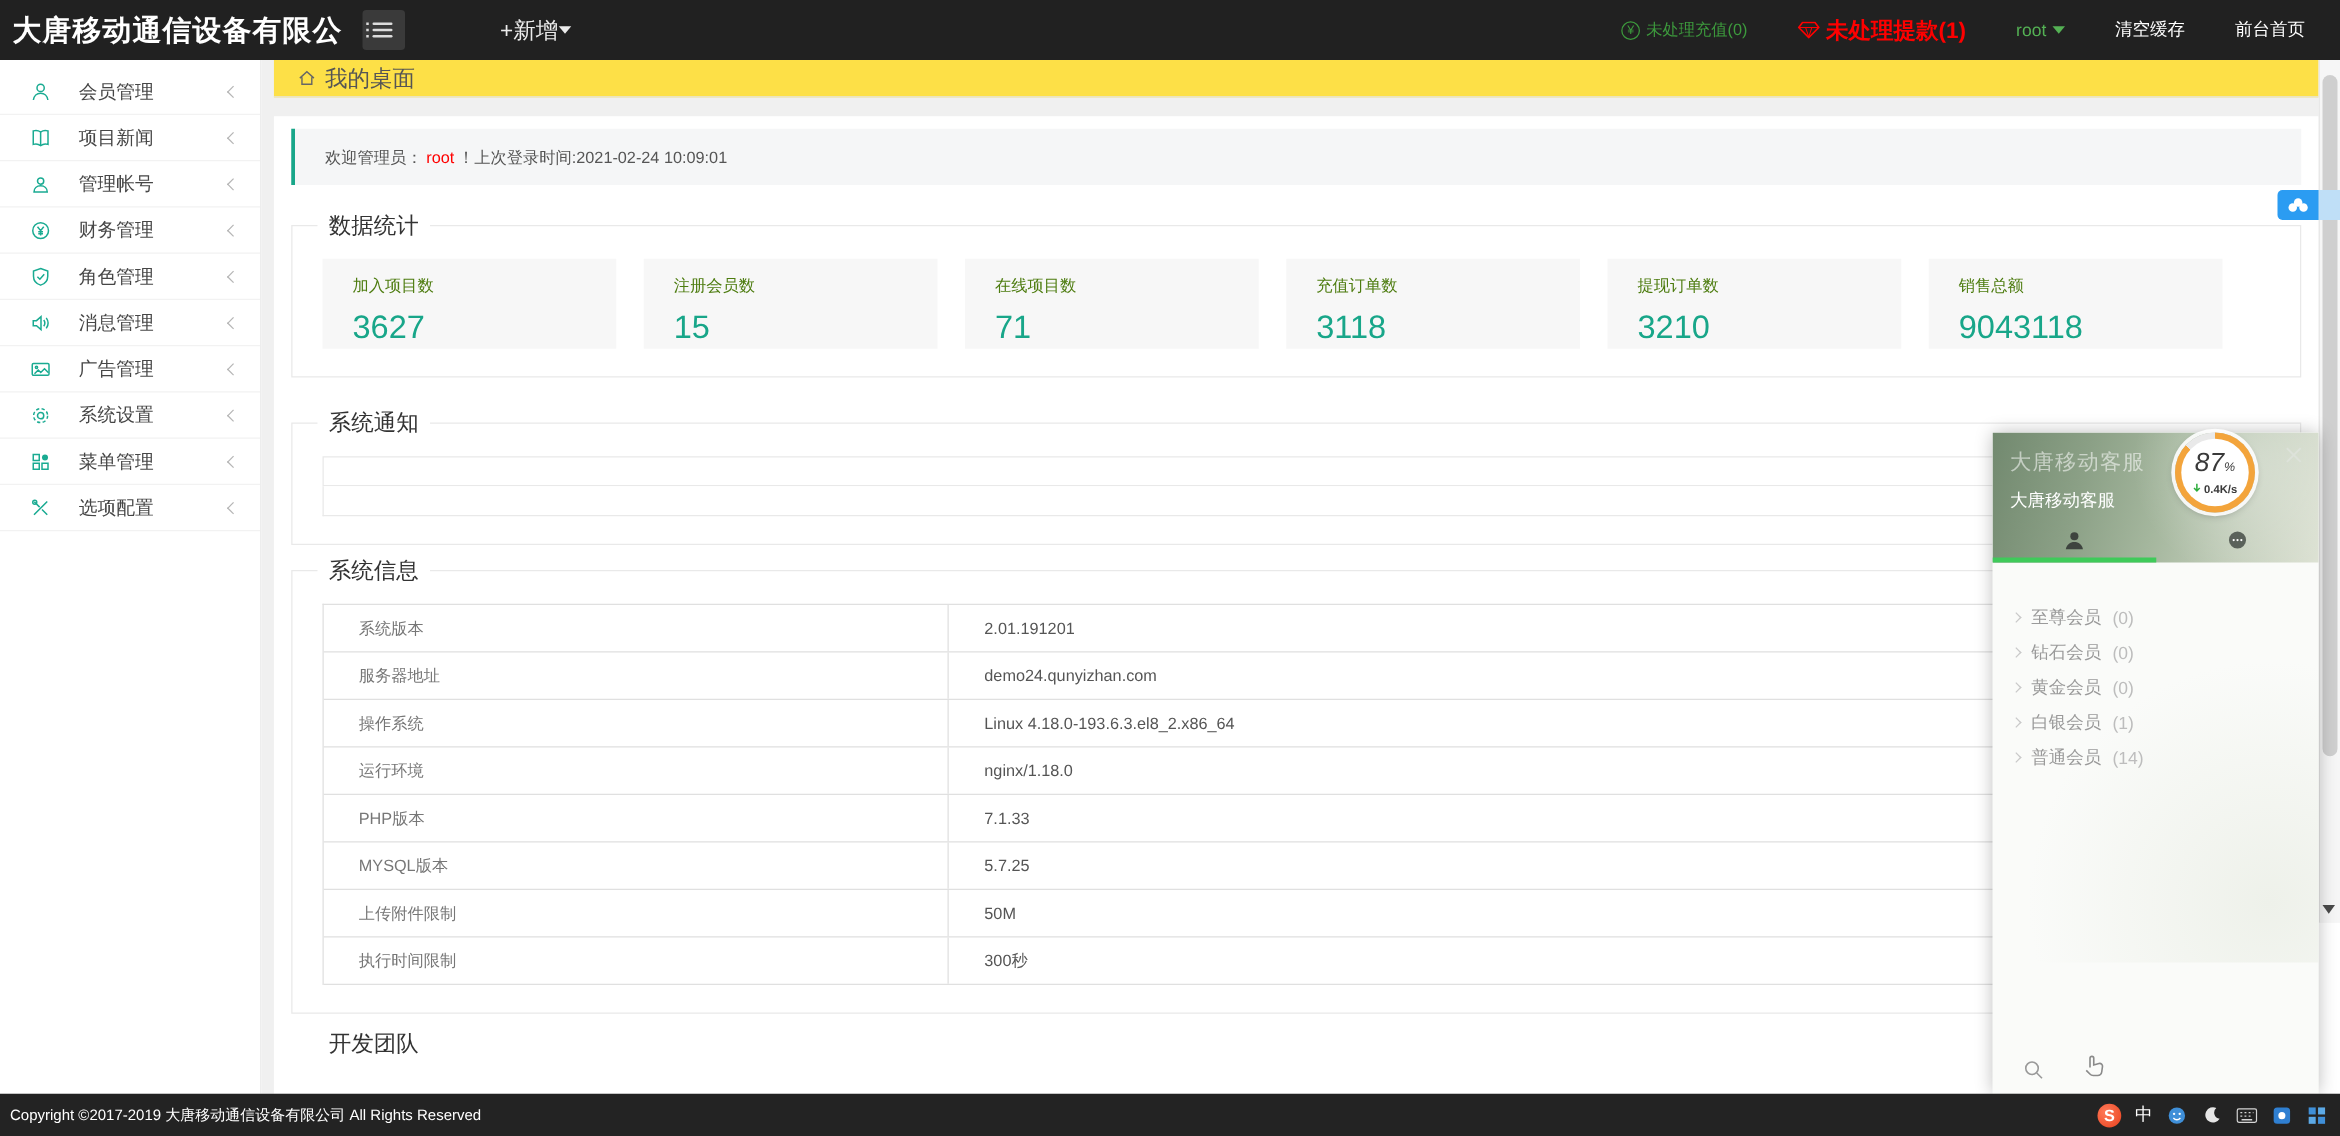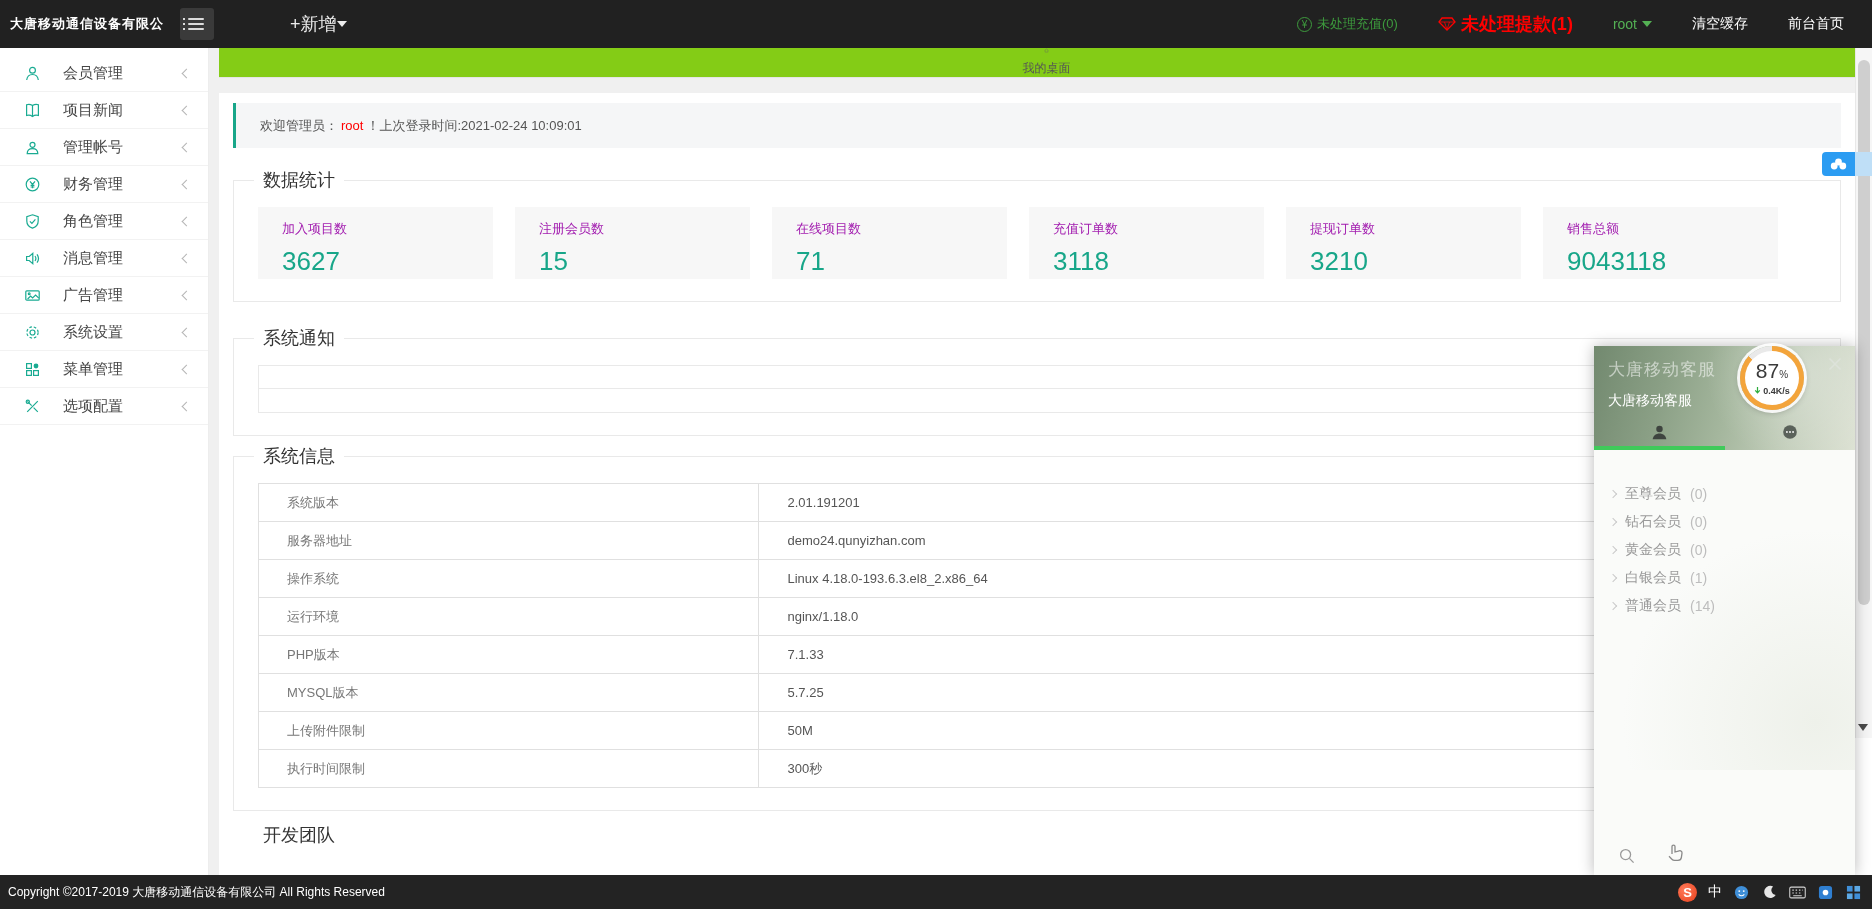--- a/index.html
+++ b/index.html
@@ -4,21 +4,21 @@
 <style>
   * { box-sizing: border-box; }
   html,body { margin:0; padding:0; }
   body {
     width:1872px; height:909px; position:relative; overflow:hidden;
     background:#f0f0f0;
     font-family:"Liberation Sans","DejaVu Sans",sans-serif;
   }
   
   .header { position:absolute; top:0; left:0; right:0; height:48px; background:#212121; display:flex; align-items:center; z-index:30; }
-  .brand { color:#fff; font-size:13px; font-weight:bold; padding:0 16px 0 10px; letter-spacing:1px; white-space:nowrap; }
+  .brand { color:#fff; font-size:23px; font-weight:bold; padding:0 16px 0 10px; letter-spacing:1px; white-space:nowrap; }
   .menu-toggle { width:34px; height:32px; background:#3a3a3a; border-radius:3px; display:flex; flex-direction:column; justify-content:center; gap:3px; padding-left:8px; margin-right:44px; cursor:pointer; }
   .menu-toggle .bar { width:16px; height:2px; background:#dcdcdc; border-radius:1px; position:relative; }
   .menu-toggle .bar::before { content:""; position:absolute; left:-5px; top:0; width:2px; height:2px; background:#dcdcdc; }
   .addnew { color:#ececec; font-size:18px; display:flex; align-items:center; gap:0; cursor:pointer;margin-left:32px; }
   .caret-down { width:0; height:0; border-left:5px solid transparent; border-right:5px solid transparent; border-top:6px solid currentColor; display:inline-block; }
   .header-right { margin-left:auto; display:flex; align-items:center; gap:40px; padding-right:28px; }
   .hbtn { display:flex; align-items:center; gap:5px; cursor:pointer; white-space:nowrap; }
   .recharge { color:#3d9a3d; font-size:13px; }
   .yen-badge { width:15px; height:15px; border:1px solid #3d9a3d; border-radius:50%; display:inline-flex; align-items:center; justify-content:center; font-size:10px; color:#3d9a3d; }
   .withdraw { color:#ff0000; font-size:18px; font-weight:bold; }
@@ -28,35 +28,35 @@
   
   .sidebar { position:absolute; top:48px; left:0; width:209px; bottom:34px; background:#fff; border-right:1px solid #ededed; padding-top:7px; z-index:10; }
   .side-item { height:37px; display:flex; align-items:center; padding:0 18px 0 24px; border-bottom:1px solid #f2f2f2; cursor:pointer; }
   .side-item .lbl { flex:1; font-size:15px; color:#464646; }
   .sic { width:17px; height:17px; stroke:#1aab92; fill:none; stroke-width:1.2; margin-right:22px; flex-shrink:0; }
   .chev-l { width:7px; height:7px; border-left:1.5px solid #b5b5b5; border-bottom:1.5px solid #b5b5b5; transform:rotate(45deg); }
   .chev-r { width:6px; height:6px; border-right:1.5px solid #c9c9c9; border-top:1.5px solid #c9c9c9; transform:rotate(45deg); flex-shrink:0; }
 
   
   .main { position:absolute; left:219px; top:48px; right:17px; bottom:34px; overflow:hidden; background:#f0f0f0; }
-  .breadcrumb { height:30px; background:#84cc16; border-bottom:1px solid #e5e5e5; display:flex; align-items:center; padding-left:19px; gap:7px; color:#555; font-size:12px; cursor:pointer;flex-direction:column; }
+  .breadcrumb { height:30px; background:#fde047; border-bottom:1px solid #e5e5e5; display:flex; align-items:center; padding-left:19px; gap:7px; color:#555; font-size:18px; cursor:pointer; }
   .content { background:#fff; margin-top:15px; padding:0 0 40px 0; min-height:1000px; }
   .banner { margin:0 14px; position:relative; top:10px; background:#f5f6f7; border-left:3px solid #18a689; height:45px; display:flex; align-items:center; padding-left:24px; font-size:13px; color:#555; }
   .banner .u { color:#ff0000; margin:0 3px; }
 
   .fs { border:1px solid #e9e9e9; margin:0 14px; position:relative; padding:26px 16px 22px 24px; background:#fff; }
   .fs-stats { margin-top:42px; }
   .fs-notice { margin-top:36px; }
   .fs-sys { margin-top:20px; }
   .fs-dev { margin-top:24px; border-color:transparent; }
   .legend { position:absolute; top:-13px; left:20px; background:#fff; padding:0 9px; font-size:18px; color:#333; }
 
   .cards { display:flex; gap:22px; padding-right:46px; }
   .card { flex:1; background:#f7f7f7; height:72px; padding:13px 0 0 24px; }
-  .card .lb { font-size:13px; color:#a21caf; }
+  .card .lb { font-size:13px; color:#4d7c0f; }
   .card .val { font-size:26px; color:#18a689; margin-top:8px; }
 
   .nrow { height:24px; background:#fff; border:1px solid #e9e9e9; }
   .nrow + .nrow { border-top:none; }
 
   .tbl { border:1px solid #e0e0e0; border-bottom:none; }
   .trow { display:flex; border-bottom:1px solid #e0e0e0; height:38px; align-items:stretch; }
   .tlabel { width:32%; padding-left:28px; color:#777; font-size:13px; border-right:1px solid #e0e0e0; display:flex; align-items:center; }
   .tvalue { padding-left:28px; color:#555; font-size:13px; display:flex; align-items:center; }
 
@@ -84,21 +84,21 @@
     background:radial-gradient(circle at 85% 85%, #eef1ea, rgba(251,252,250,0) 55%); height:320px; }
   .group { display:flex; align-items:center; height:28px; padding-left:16px; font-size:14px; color:#9a9a9a; gap:9px; cursor:pointer; }
   .group .cnt { color:#bdbdbd; }
   .chat-foot { position:absolute; bottom:10px; left:0; right:0; display:flex; align-items:flex-end; padding-left:24px; gap:26px; }
 
   
   .badge { position:absolute; left:1740px; top:346px; width:64px; height:64px; border-radius:50%;
     background:conic-gradient(#f3a43b 0deg 313deg, #e9e9e9 313deg 360deg);
     box-shadow:0 0 0 3px rgba(255,255,255,.9), 0 2px 7px rgba(0,0,0,.3); z-index:25; cursor:pointer; }
   .badge-inner { position:absolute; inset:5px; background:#fff; border-radius:50%; display:flex; flex-direction:column; align-items:center; justify-content:center; }
-  .badge-pct { font-size:21px; color:#3a3a3a; line-height:20px; }
+  .badge-pct { font-size:21px; color:#3a3a3a; line-height:20px;font-style:italic; }
   .badge-pct .sm { font-size:10px; }
   .badge-speed { font-size:9px; color:#3a3a3a; display:flex; align-items:center; gap:2px; margin-top:1px; font-weight:bold; }
 
   
   .scrollbar { position:absolute; right:0; top:48px; width:17px; height:690px; background:#f6f6f6; border-left:1px solid #e8e8e8; z-index:15; }
   .thumb { position:absolute; top:12px; left:2px; width:12px; height:545px; background:#cfcfcf; border-radius:6px; cursor:pointer; }
   .scroll-down { position:absolute; right:4px; top:724px; width:0; height:0; border-left:5px solid transparent; border-right:5px solid transparent; border-top:7px solid #4a4a4a; z-index:16; cursor:pointer; }
   .scroll-white { position:absolute; right:0; top:738px; width:17px; height:137px; background:#fff; z-index:14; }
   .cloud-btn { position:absolute; left:1822px; top:152px; width:33px; height:24px; background:#2b9cf2; border-radius:4px 0 0 4px; z-index:26; display:flex; align-items:center; justify-content:center; cursor:pointer; }
   .cloud-btn2 { position:absolute; left:1855px; top:152px; width:17px; height:24px; background:#bfdff7; z-index:26; cursor:pointer; }

